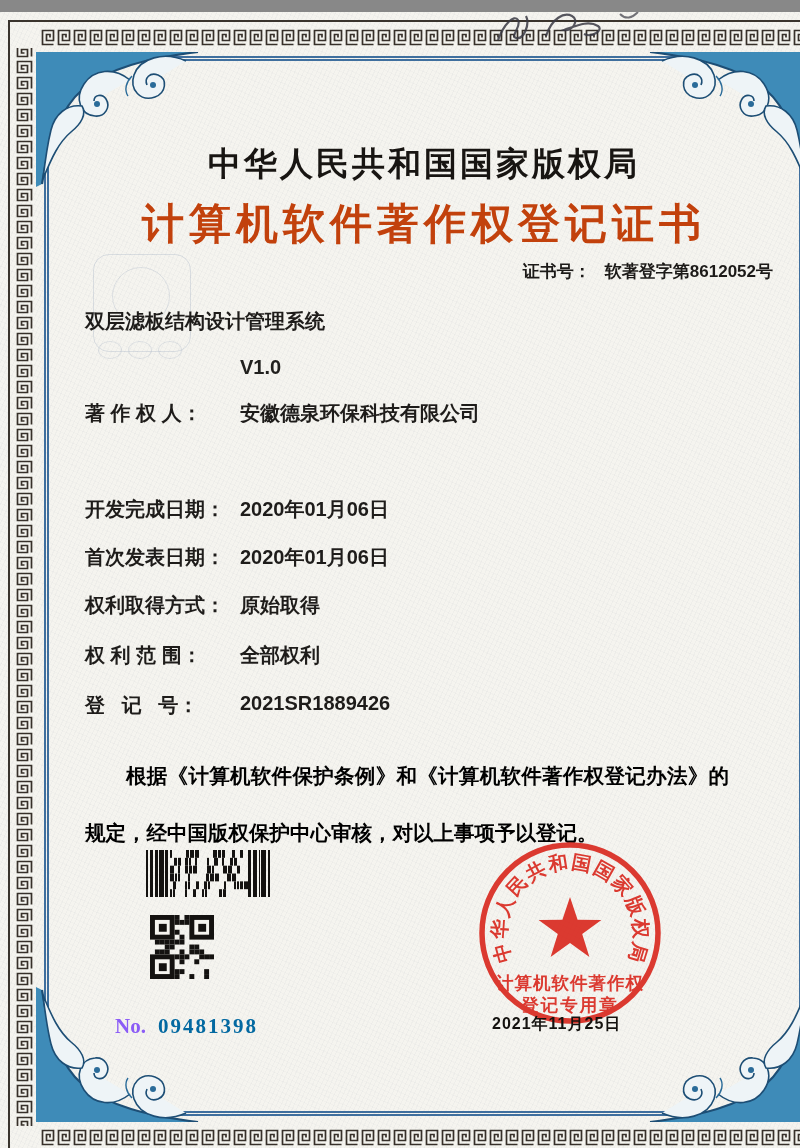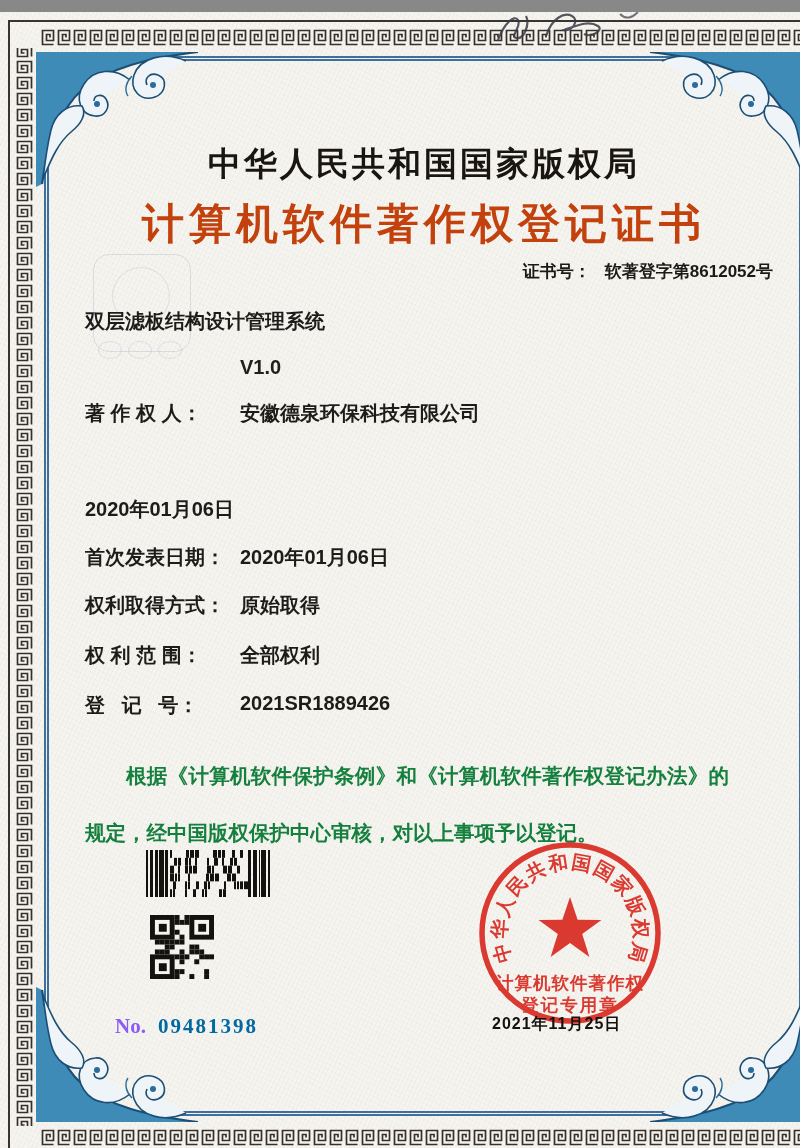--- a/index.html
+++ b/index.html
@@ -44,21 +44,21 @@
     font-size:17px;font-weight:bold;color:#1c1a18;text-align:right;
   }
   .cert-no .v{margin-left:14px;}
   
   .frow{position:absolute;left:85px;display:flex;font-size:20px;font-weight:bold;color:#1e1c1a;}
   .frow .label{width:155px;white-space:pre;flex:0 0 auto;}
   .frow .value{white-space:pre;}
   .value-extra{position:absolute;left:240px;top:344px;font-size:20px;font-weight:bold;}
   .statement{
     position:absolute;left:85px;top:736px;width:644px;
-    font-size:20.5px;font-weight:600;line-height:2.78;color:#15803d;
+    font-size:20.5px;font-weight:600;line-height:2.78;color:#000000;
     text-indent:2em;text-align:justify;
   }
   
   .barcode{position:absolute;left:146px;top:838px;}
   .qrcode{position:absolute;left:150px;top:903px;}
   .serial{position:absolute;left:115px;top:1002px;font-family:"Liberation Serif",serif;font-size:21px;font-weight:bold;}
   .serial .no{color:#8b5cf6;}
   .serial .num{color:#0369a1;letter-spacing:2px;margin-left:12px;}
   .seal{position:absolute;left:470px;top:821px;width:200px;height:200px;opacity:.9;}
   .issue-date{
@@ -858,20 +858,21 @@
     <span class="value">双层滤板结构设计管理系统</span>
   </div>
   <div class="value-extra">V1.0</div>
 
   <div class="frow" style="top:388px">
     <span class="label">著 作 权 人：</span>
     <span class="value">安徽德泉环保科技有限公司</span>
   </div>
 
   <div class="frow" style="top:484px">
+    <span class="label">开发完成日期：</span>
     <span class="value">2020年01月06日</span>
   </div>
 
   <div class="frow" style="top:532px">
     <span class="label">首次发表日期：</span>
     <span class="value">2020年01月06日</span>
   </div>
 
   <div class="frow" style="top:580px">
     <span class="label">权利取得方式：</span>

